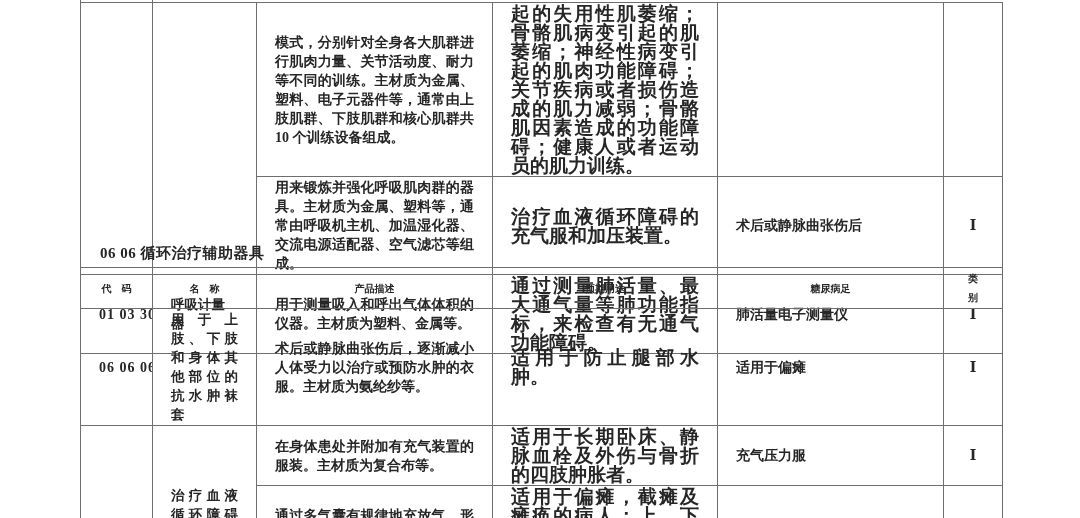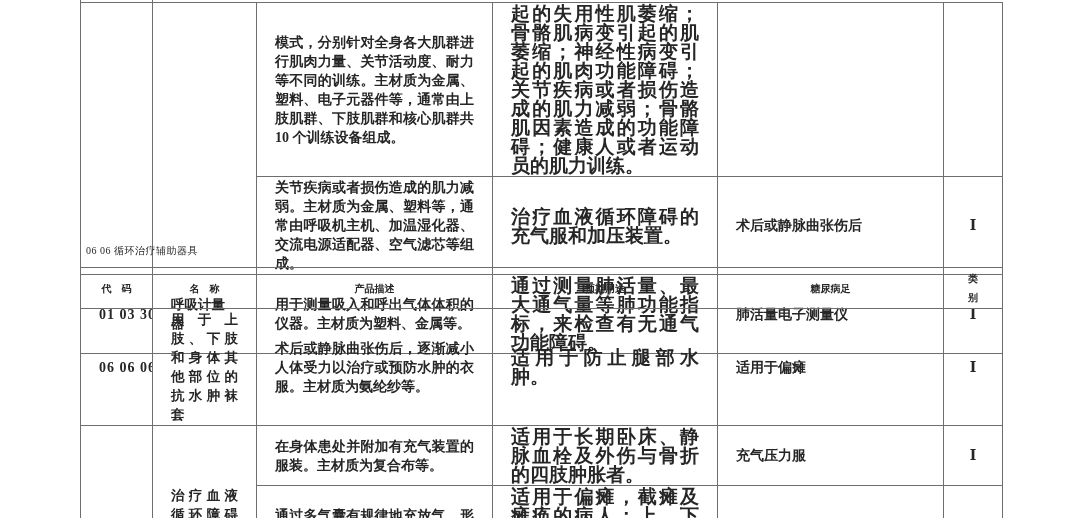--- a/index.html
+++ b/index.html
@@ -40,22 +40,22 @@
   .c-cat{text-align:center;}
 
   .v-top{vertical-align:top;padding-top:3px;}
   .no-top{border-top:none;}
   .lh195{line-height:19.5px;}
   .lh185{line-height:18.5px;}
 
   th.hdr{text-align:center;font-weight:bold;font-size:10px;padding:0 2px;}
 
   .section-title{
-    position:absolute;left:86px;top:244px;
-    font-weight:normal;font-size:10px;letter-spacing:0.5px;
+    position:absolute;left:100px;top:244px;
+    font-weight:bold;font-size:15px;letter-spacing:0.5px;
     white-space:nowrap;
   }
 
   
   .vstub{position:absolute;top:0;width:1px;height:3px;background:#6e6e6e;}
 </style>
 </head>
 <body>
 
 <div class="page">
@@ -75,21 +75,21 @@
     <tbody>
         <tr style="height:107px">
       <td class="c-code no-top" rowspan="2"></td>
       <td class="c-name no-top" rowspan="2"></td>
       <td class="c-desc v-top lh195">模式，分别针对全身各大肌群进行肌肉力量、关节活动度、耐力等不同的训练。主材质为金属、塑料、电子元器件等，通常由上肢肌群、下肢肌群和核心肌群共 10 个训练设备组成。</td>
       <td class="c-use v-top lh195">起的失用性肌萎缩；骨骼肌病变引起的肌萎缩；神经性病变引起的肌肉功能障碍；关节疾病或者损伤造成的肌力减弱；骨骼肌因素造成的功能障碍；健康人或者运动员的肌力训练。</td>
       <td class="c-ex"></td>
       <td class="c-cat"></td>
     </tr>
     <tr style="height:78px">
-      <td class="c-desc">关节疾病或者损伤造成的肌力减弱。主材质为金属、塑料等，通常由呼吸机主机、加温湿化器、交流电源适配器、空气滤芯等组成。</td>
+      <td class="c-desc">用来锻炼并强化呼吸肌肉群的器具。主材质为金属、塑料等，通常由呼吸机主机、加温湿化器、交流电源适配器、空气滤芯等组成。</td>
       <td class="c-use">治疗血液循环障碍的充气服和加压装置。</td>
       <td class="c-ex">术后或静脉曲张伤后</td>
       <td class="c-cat">Ⅰ</td>
     </tr>
     <tr style="height:43px">
       <td class="c-code">01 03 30</td>
       <td class="c-name" style="text-align:left">呼吸计量器</td>
       <td class="c-desc">用于测量吸入和呼出气体体积的仪器。主材质为塑料、金属等。</td>
       <td class="c-use">通过测量肺活量、最大通气量等肺功能指标，来检查有无通气功能障碍。</td>
       <td class="c-ex">肺活量电子测量仪</td>

